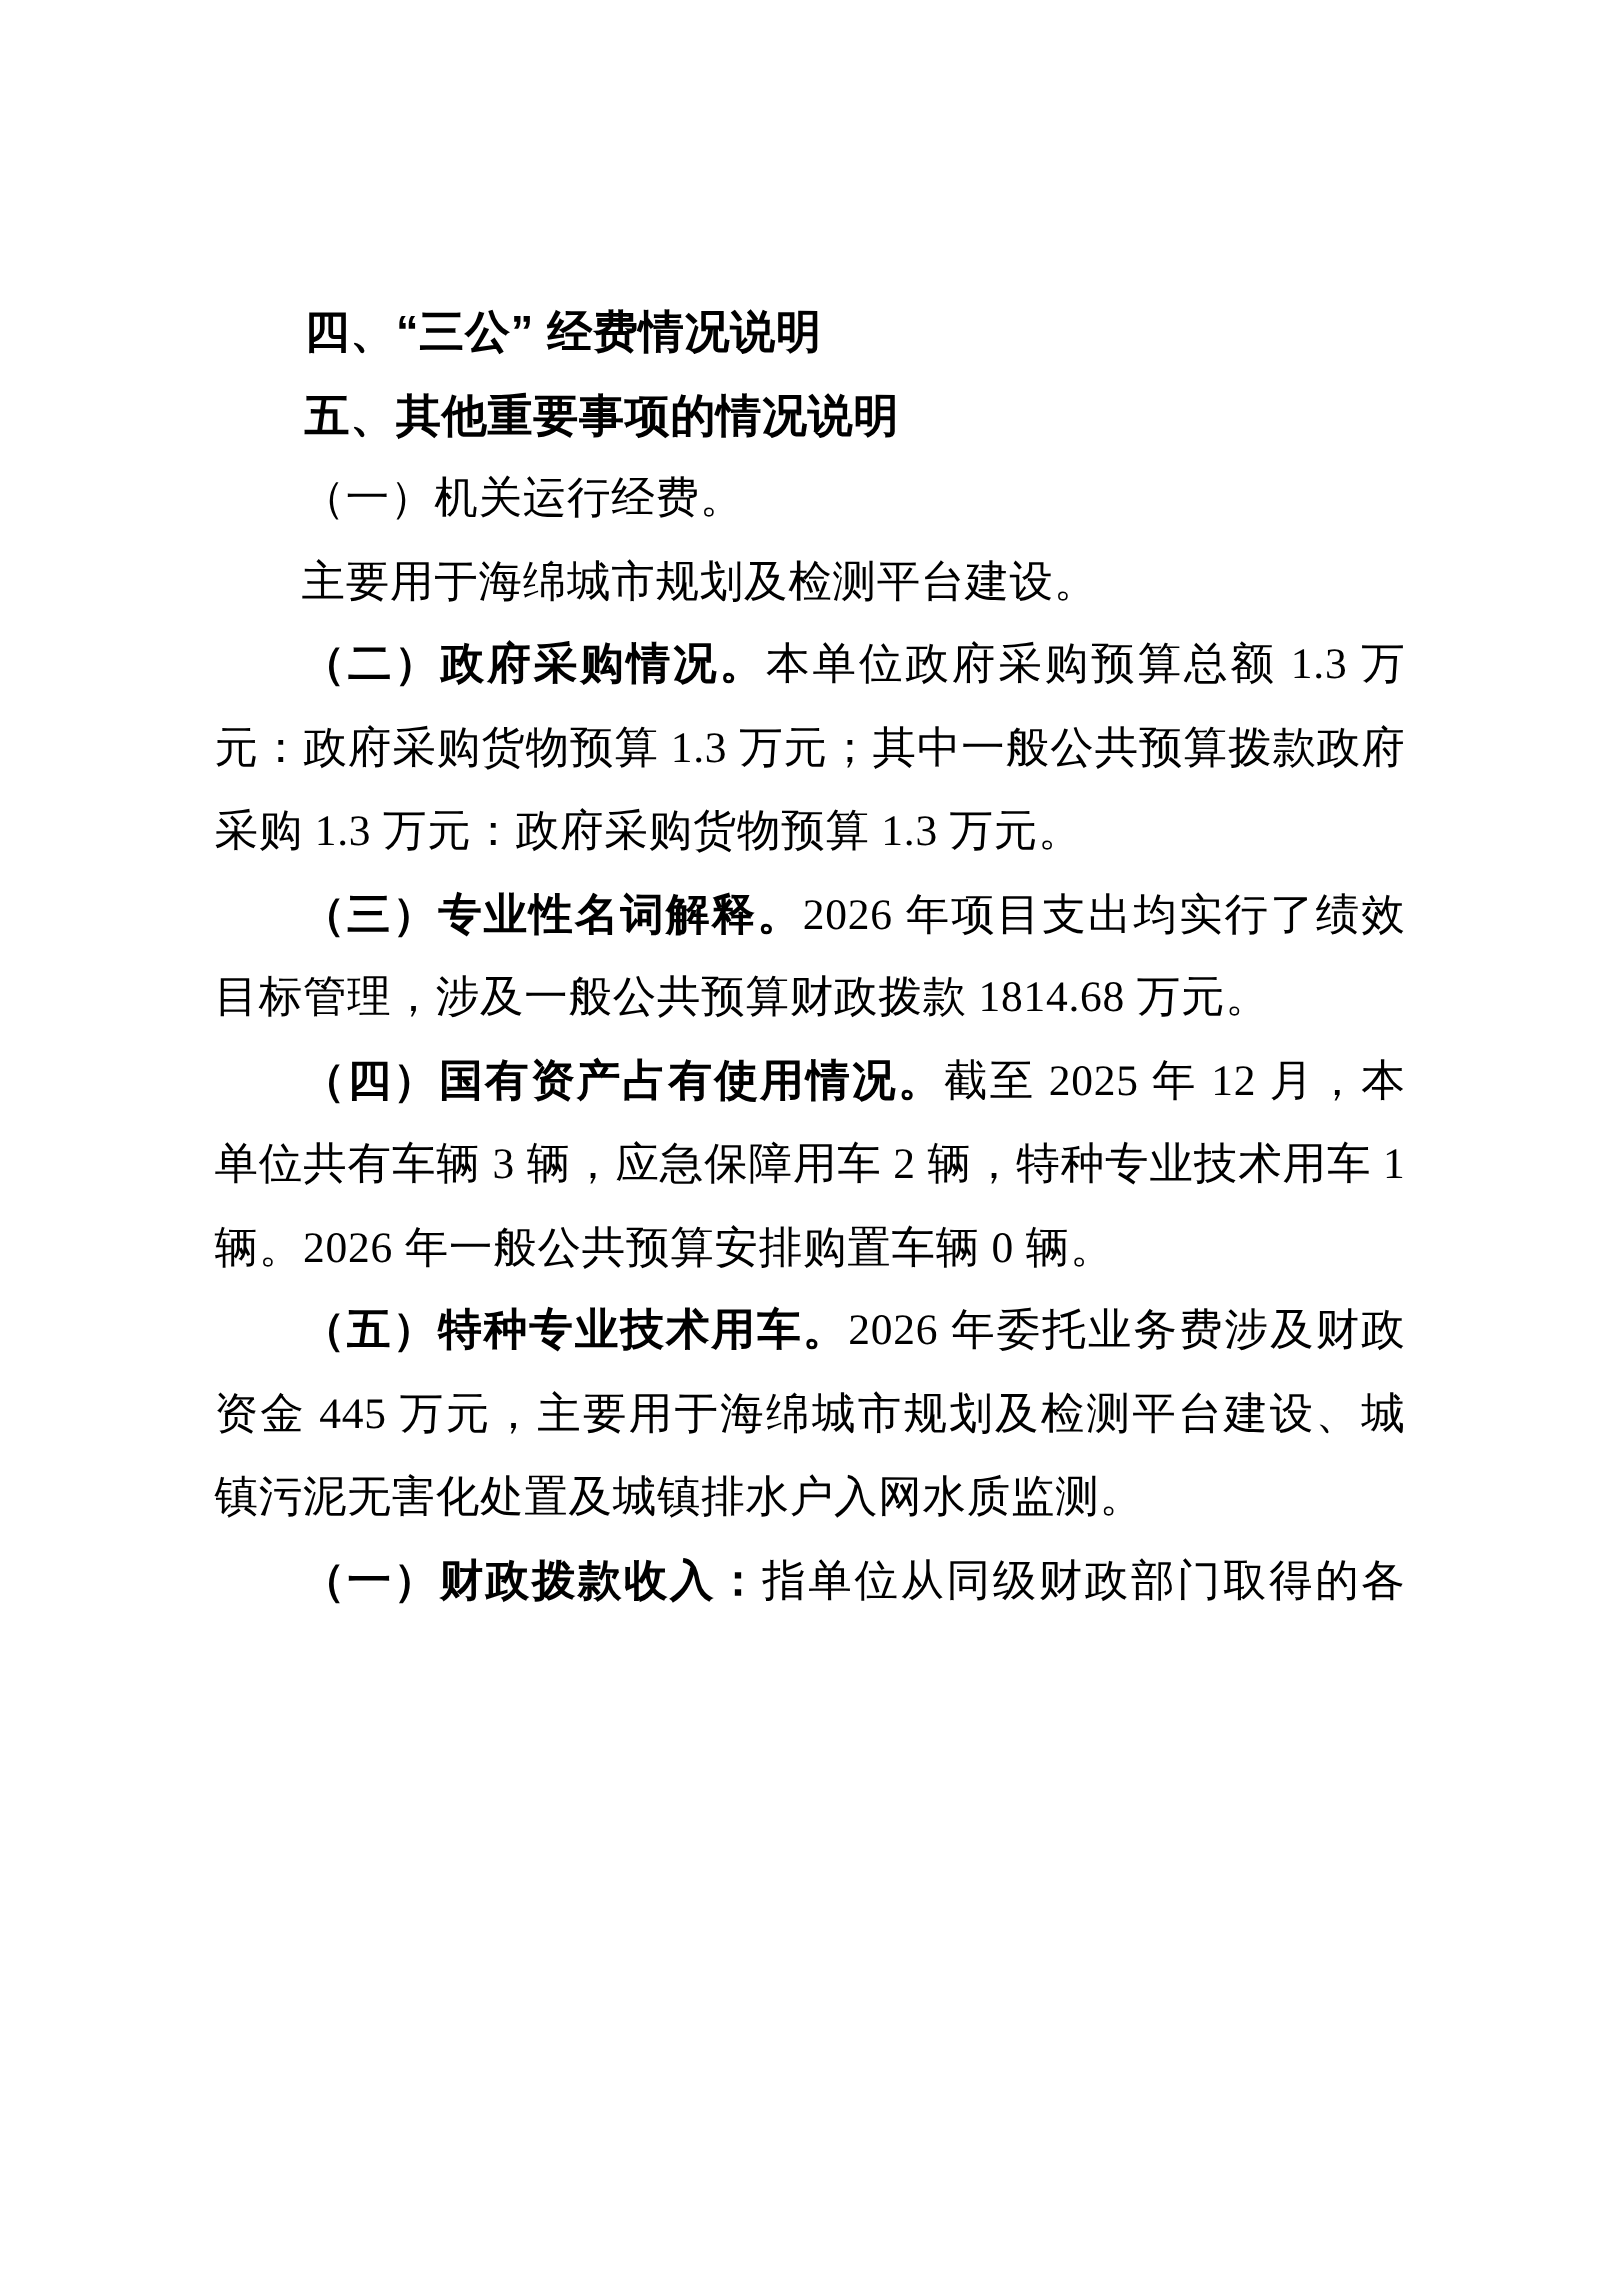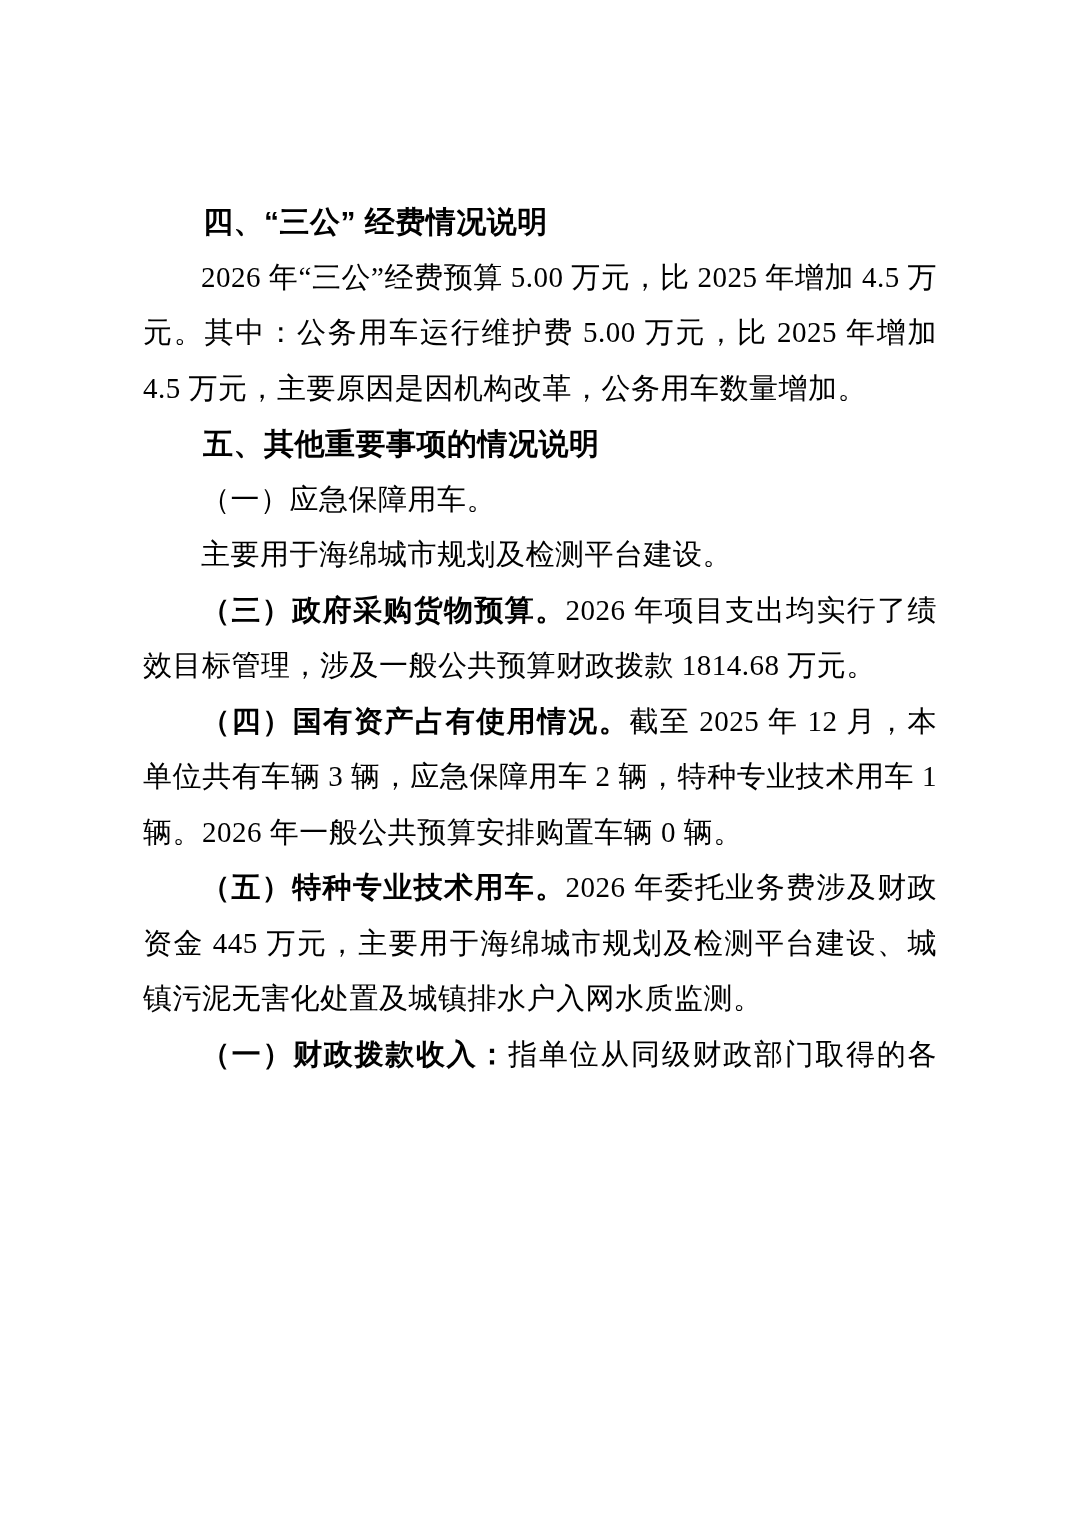--- a/index.html
+++ b/index.html
@@ -52,30 +52,30 @@
   }
 </style>
 </head>
 <body>
 
 <div class="page">
   <main class="content">
 
     <h2 class="sec-heading">四、“三公” 经费情况说明</h2>
 
-    <p class="para"><span>2026 年“三公”经费预算 5.00 万元，比 2025 年增加 4.5 万元。其中：公务用车运行维护费 5.00 万元，比 2025 年增加 4.5 万元，主要原因是因机构改革，公务用车数量增加。</span></p>
 
     <h2 class="sec-heading">五、其他重要事项的情况说明</h2>
 
-    <p class="para"><span>（一）应急保障用车。</span></p>
+    <p class="para"><span>（一）机关运行经费。</span></p>
 
     <p class="para"><span>主要用于海绵城市规划及检测平台建设。</span></p>
 
+    <p class="para"><b class="lead">（二）政府采购情况。</b><span>本单位政府采购预算总额 1.3 万元：政府采购货物预算 1.3 万元；其中一般公共预算拨款政府采购 1.3 万元：政府采购货物预算 1.3 万元。</span></p>
 
-    <p class="para"><b class="lead">（三）政府采购货物预算。</b><span>2026 年项目支出均实行了绩效目标管理，涉及一般公共预算财政拨款 1814.68 万元。</span></p>
+    <p class="para"><b class="lead">（三）专业性名词解释。</b><span>2026 年项目支出均实行了绩效目标管理，涉及一般公共预算财政拨款 1814.68 万元。</span></p>
 
     <p class="para"><b class="lead">（四）国有资产占有使用情况。</b><span>截至 2025 年 12 月，本单位共有车辆 3 辆，应急保障用车 2 辆，特种专业技术用车 1 辆。2026 年一般公共预算安排购置车辆 0 辆。</span></p>
 
     <p class="para"><b class="lead">（五）特种专业技术用车。</b><span>2026 年委托业务费涉及财政资金 445 万元，主要用于海绵城市规划及检测平台建设、城镇污泥无害化处置及城镇排水户入网水质监测。</span></p>
 
 
     <p class="para"><b class="lead">（一）财政拨款收入：</b><span>指单位从同级财政部门取得的各类财</span></p>
 
   </main>
 

